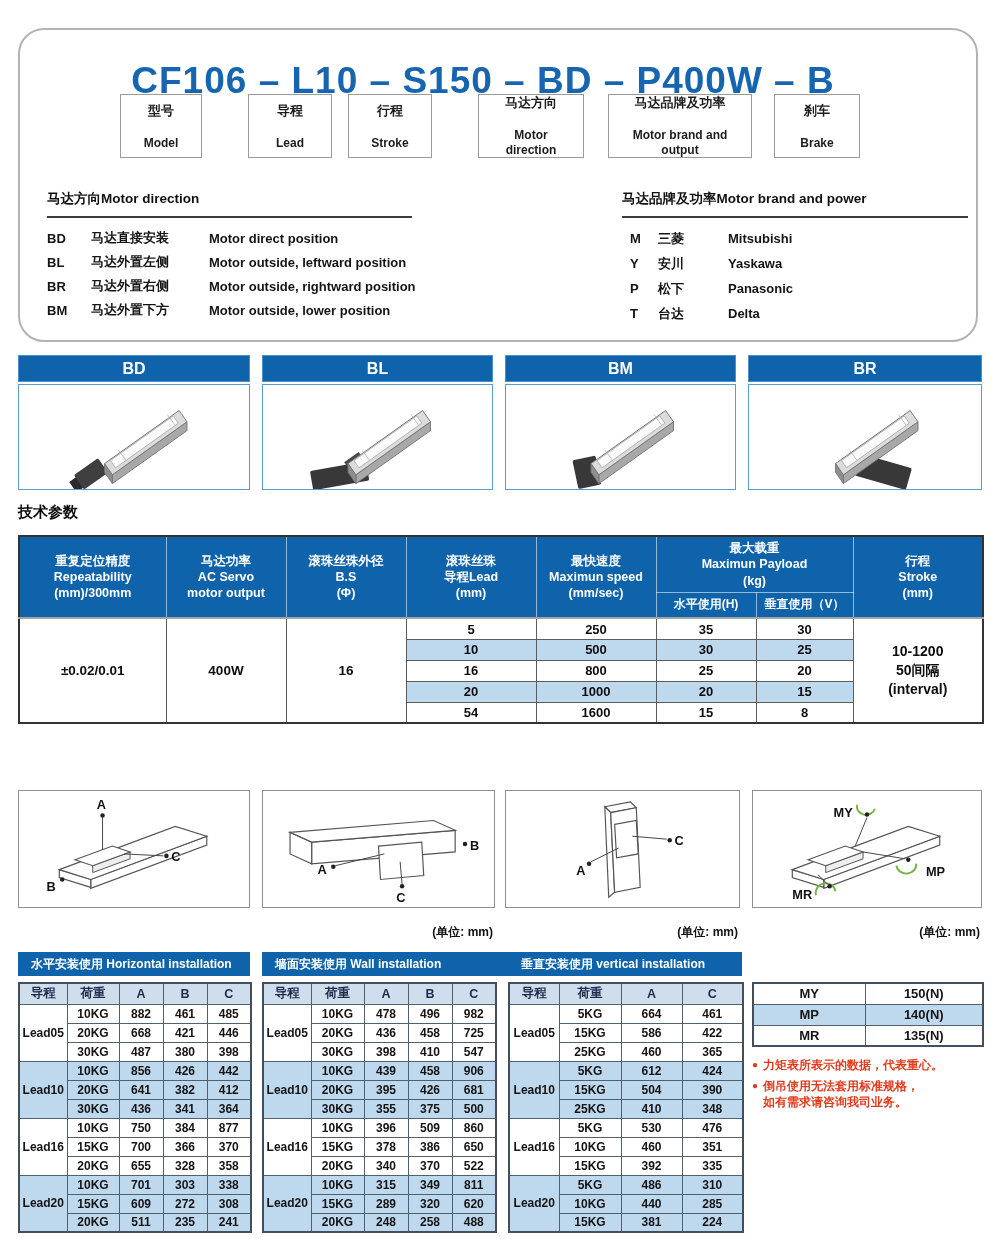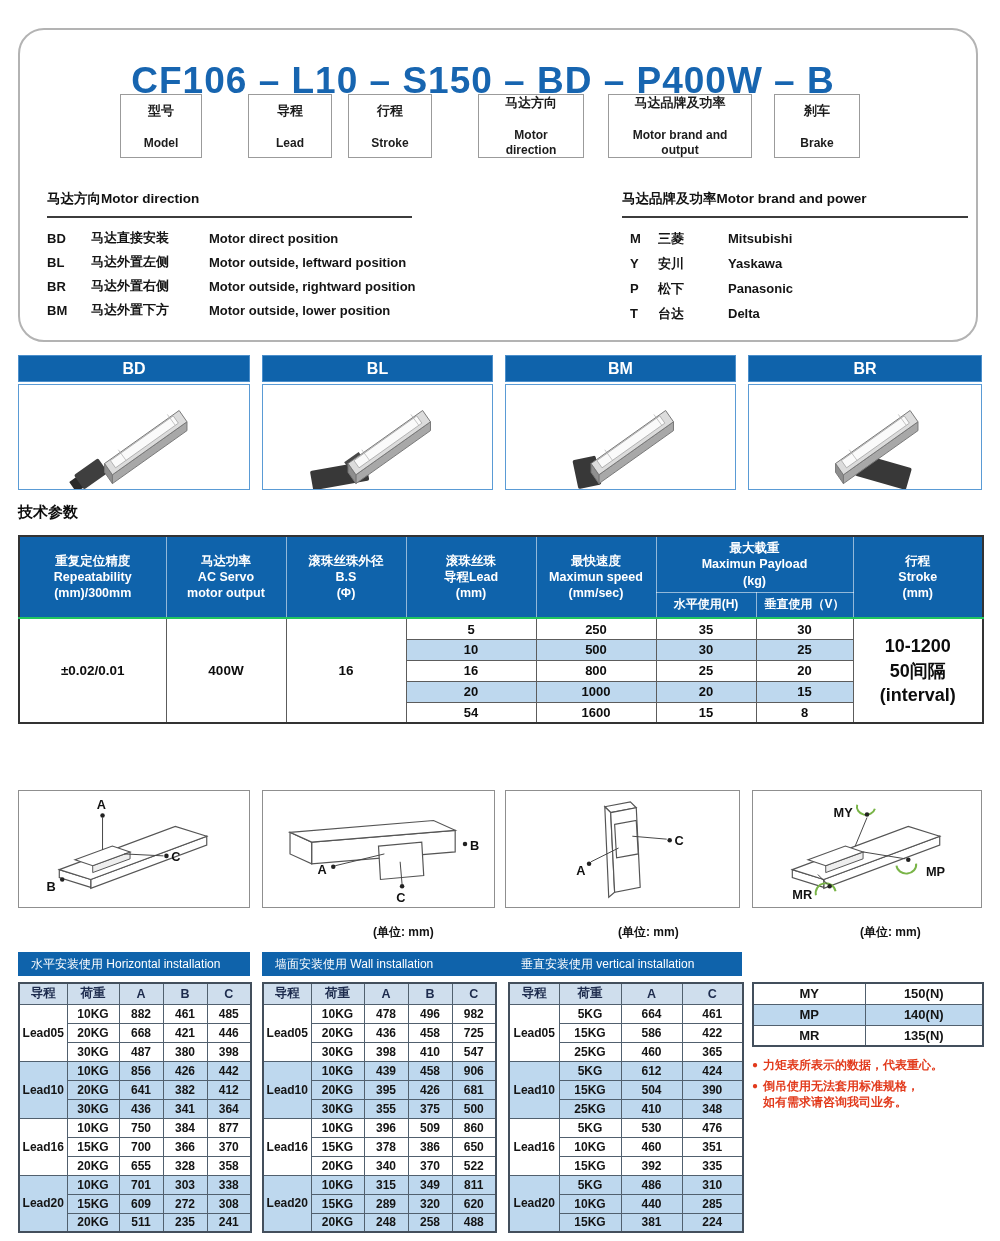--- a/index.html
+++ b/index.html
@@ -36,33 +36,33 @@
 
   
   .sec-title{font-size:15px;font-weight:700;color:#0c0c0c}
 
   
   table{border-collapse:collapse;table-layout:fixed}
   .tech{width:964px;border:2px solid #333}
   .tech th{background:var(--blue);color:#fff;font-weight:700;font-size:12.5px;line-height:1.3;white-space:pre-line;border:1px solid rgba(255,255,255,.55);border-bottom:1px solid rgba(255,255,255,.55);padding:3px}
   .tech thead tr:first-child th{height:55px}
   .tech th.sub{height:26px;font-size:12px}
-  .tech thead th.bot{border-bottom:2px solid #22c55e}
+  .tech thead th.bot{border-bottom:2px solid #a3a3a3}
   .tech td{border:1px solid #5c5c5c;text-align:center;font-weight:700;font-size:13px;height:21px;color:#0d0d0d}
   .tech td.fixed{background:#fff;font-size:13.5px}
-  .tech td.stroke{white-space:pre-line;font-size:18px;line-height:1.35}
+  .tech td.stroke{white-space:pre-line;font-size:14px;line-height:1.35}
   .tech tr.alt td{background:var(--alt)}
 
   
   .diag{top:790px;height:118px;border:1.5px solid #8f8f8f;background:#fff}
   .diag svg{width:100%;height:100%;display:block}
-  .unit-cap{top:924px;width:120px;text-align:left;font-size:12px;font-weight:700;color:#111}
+  .unit-cap{top:924px;width:120px;text-align:right;font-size:12px;font-weight:700;color:#111}
 
   
-  .tbar{top:952px;height:24px;background:var(--blue);color:#fff;font-weight:400;font-size:12px;line-height:24px;padding-left:13px}
+  .tbar{top:952px;height:24px;background:var(--blue);color:#fff;font-weight:700;font-size:12px;line-height:24px;padding-left:13px}
   .itable{border:2px solid #434f5c;font-weight:700;font-size:12px;text-align:center;color:#141414;background:#fff}
   .itable th,.itable td{border:1px solid #51606e;padding:0;height:19px}
   .itable thead th{background:var(--subhdr);height:21px;color:#1d2b4d;font-size:12.5px}
   .itable tr.galt td{background:var(--alt)}
   .itable td.lead{font-size:12px}
   .nmtable td{height:21px;font-size:13px}
 
   .note{display:flex;gap:5px;color:var(--red);font-weight:700;font-size:12px;line-height:16px;white-space:pre-line;margin-bottom:5px}
   .note .bl{font-size:10px;line-height:16px}
 

